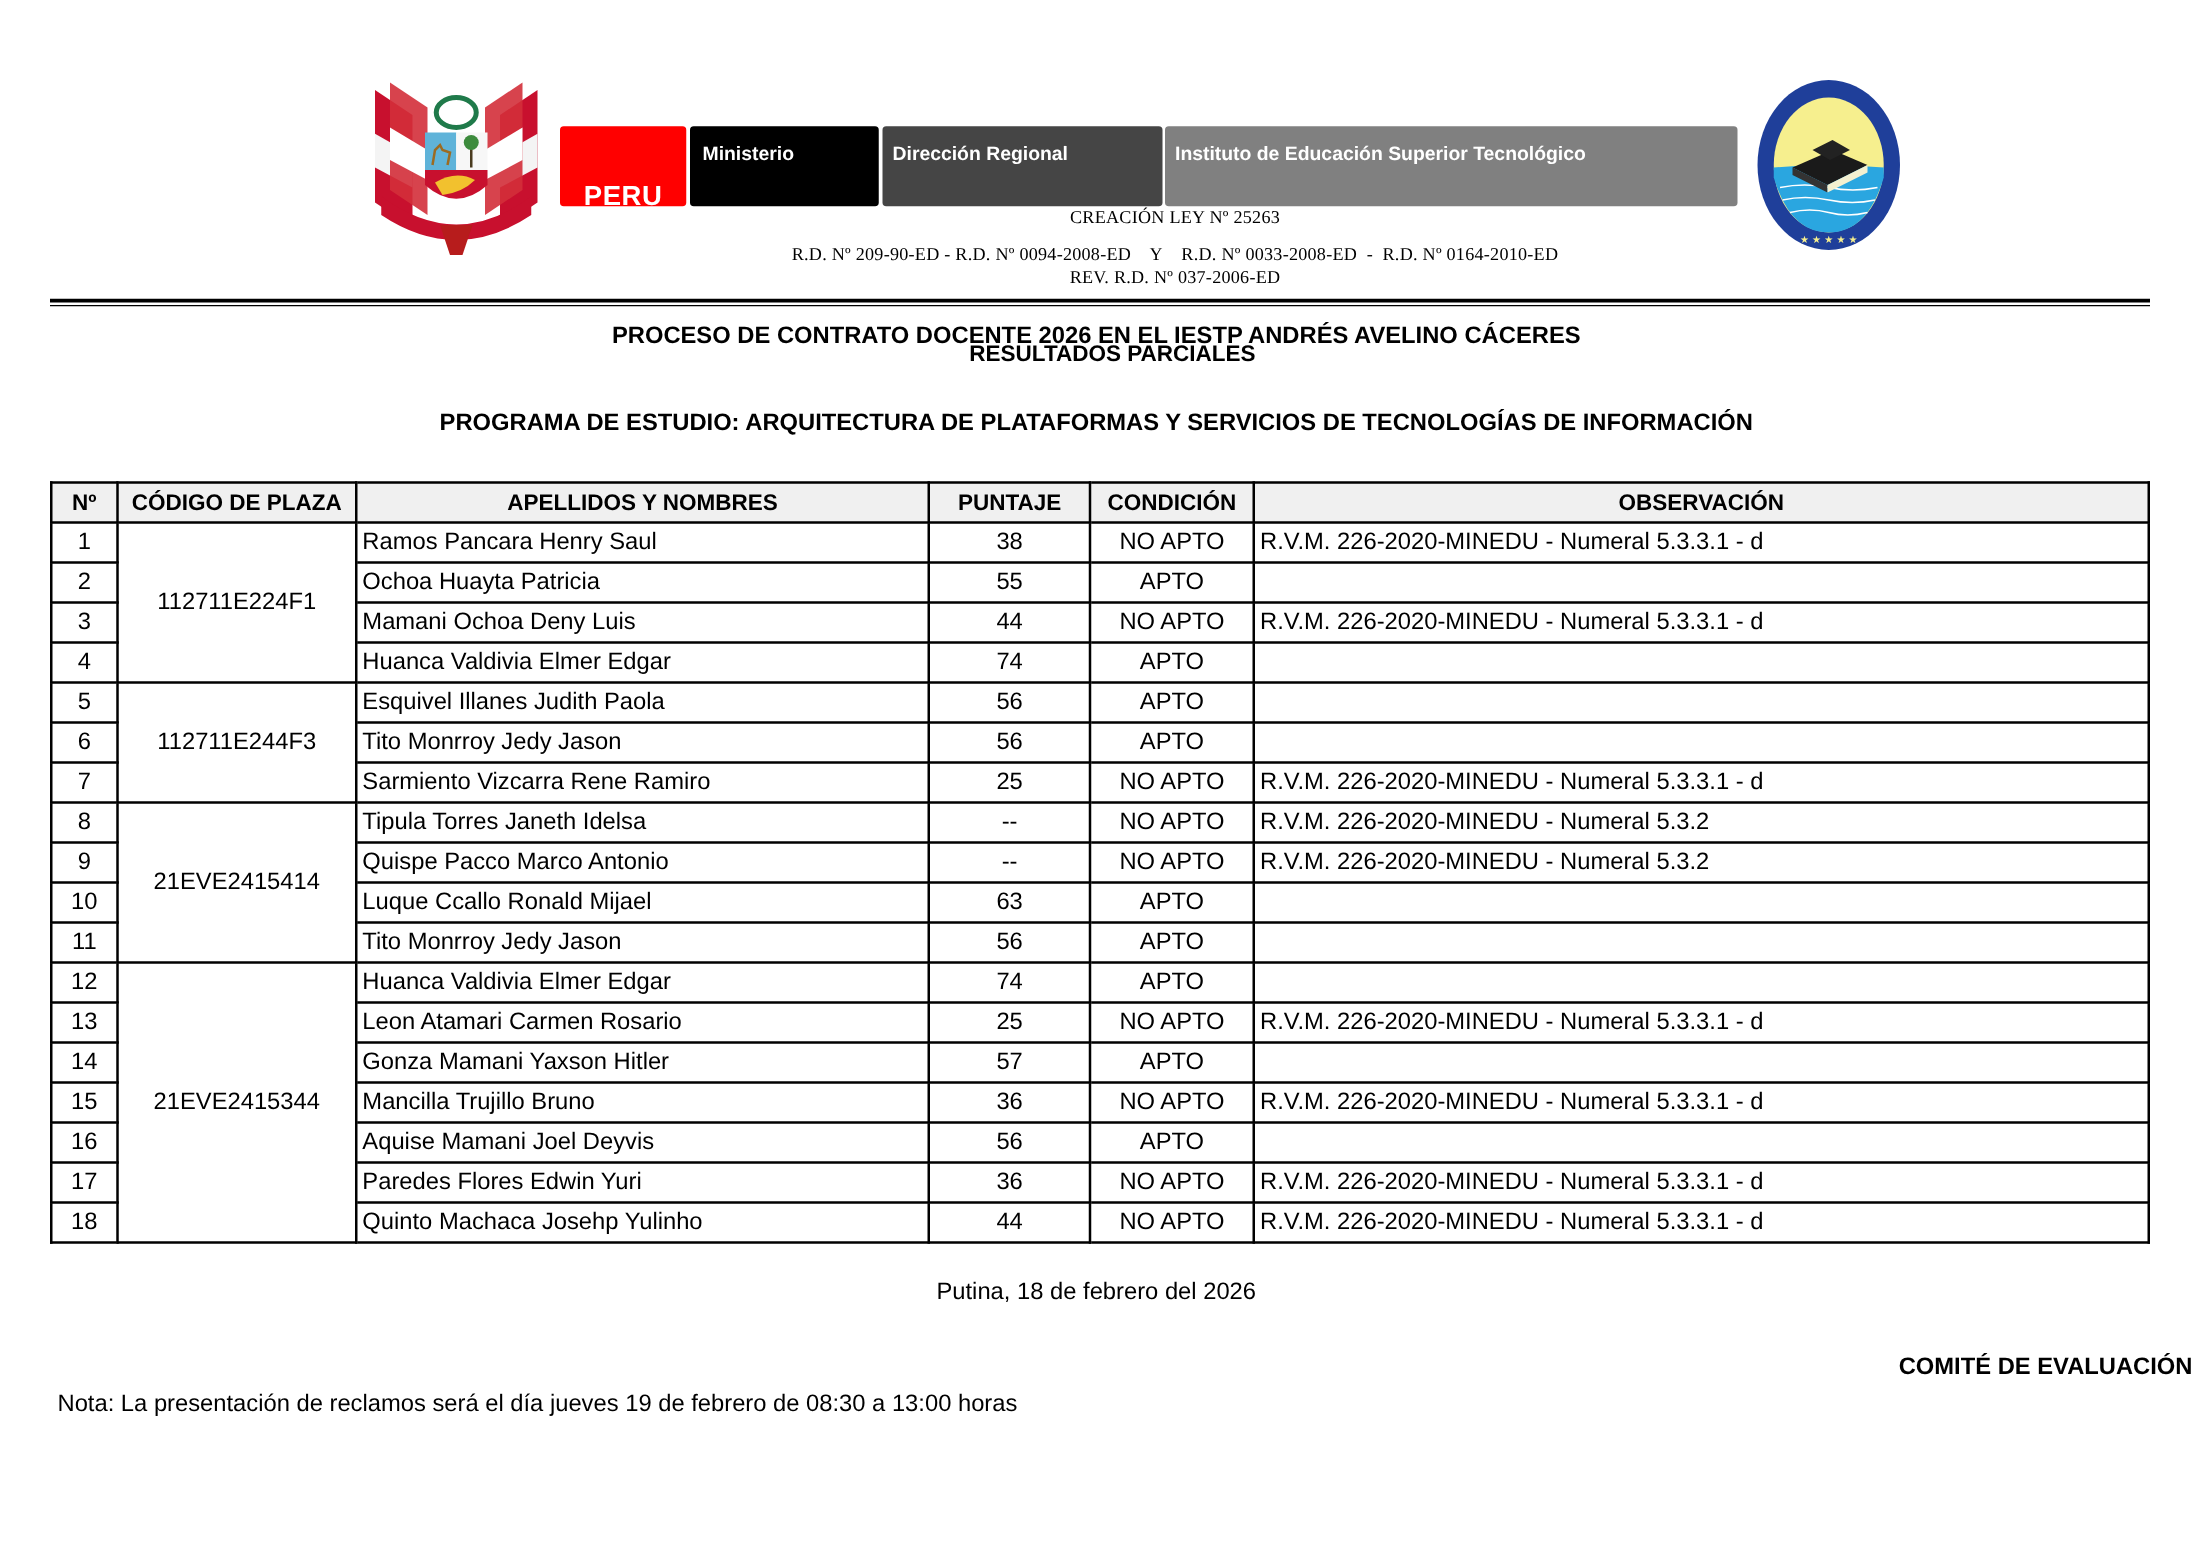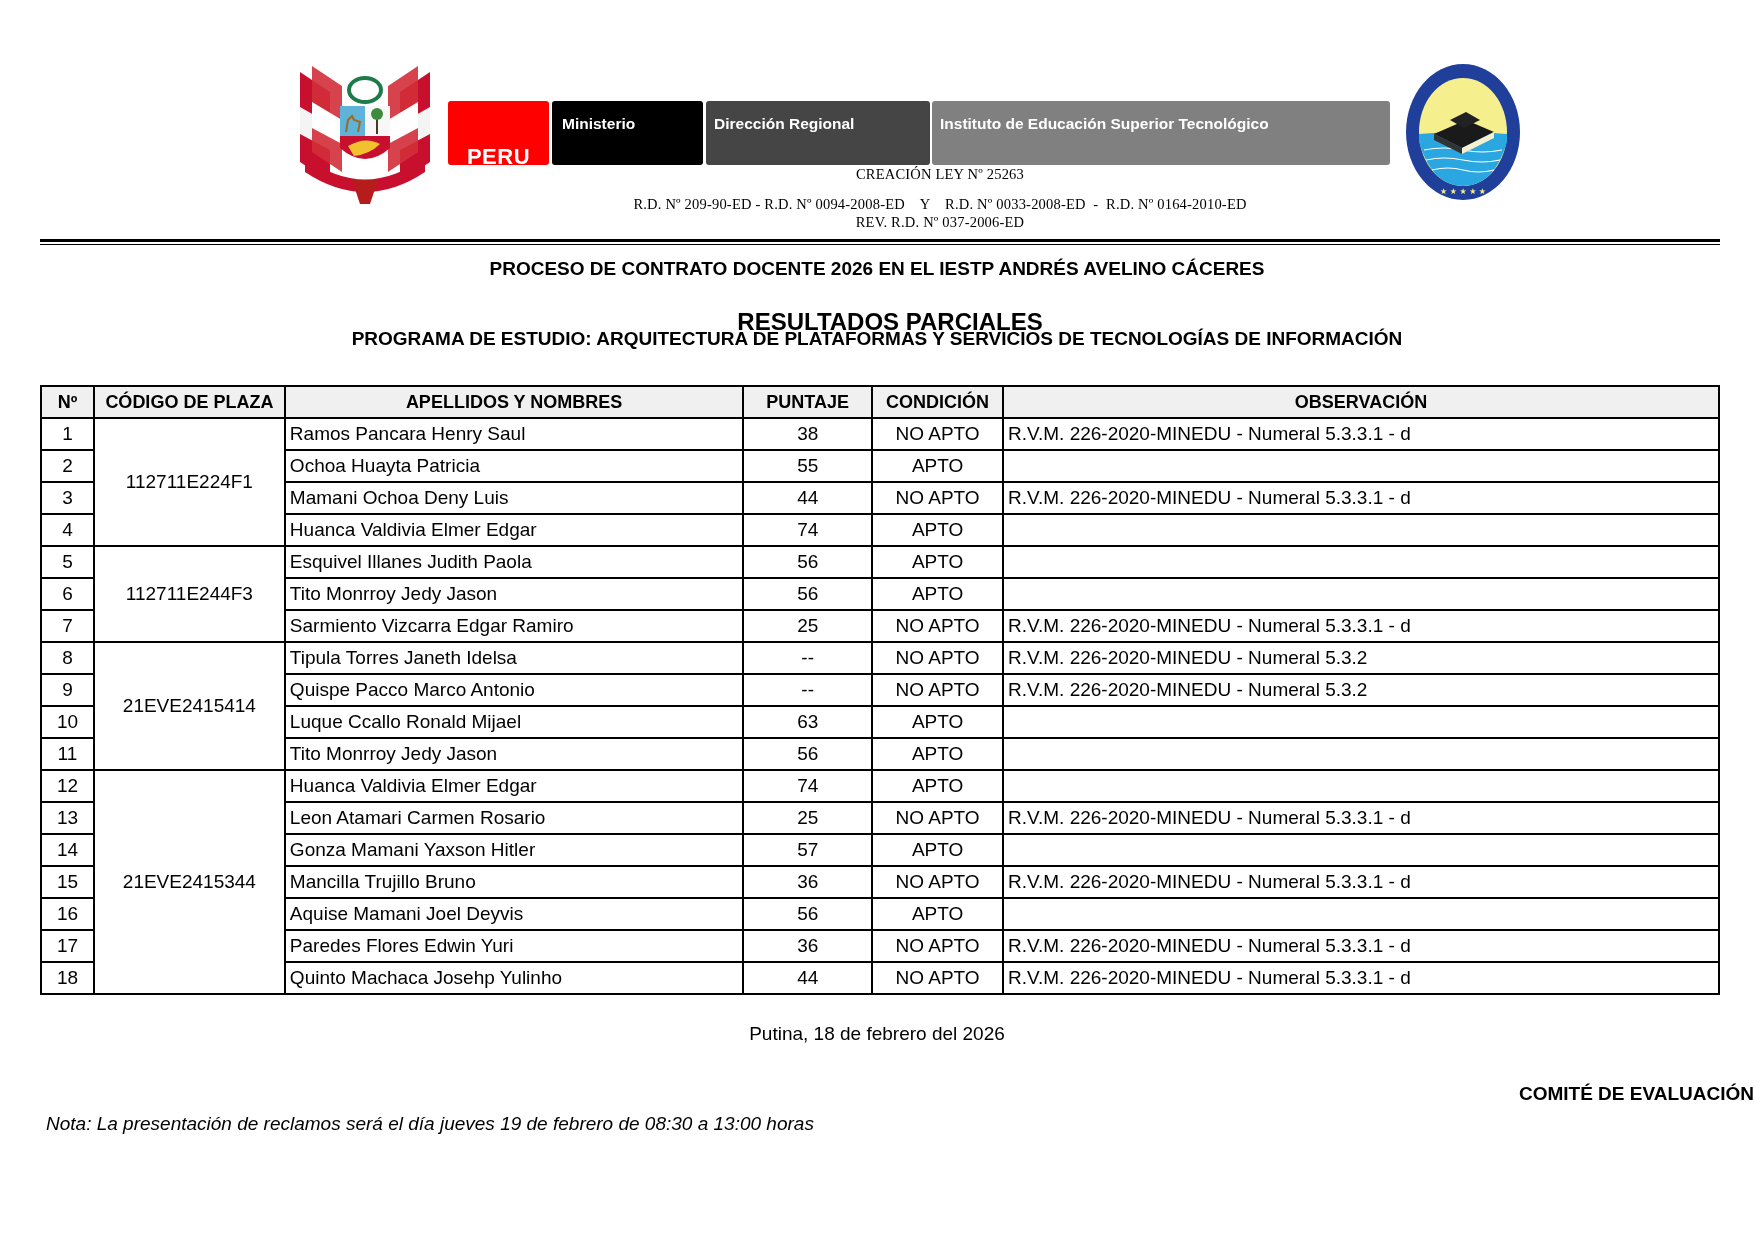--- a/index.html
+++ b/index.html
@@ -25,42 +25,42 @@
     .legal.l3 { top: 214px; }
 
     .rule { position: absolute; left: 40px; width: 1680px; background: #000; }
     .rule.r1 { top: 239px; height: 3px; }
     .rule.r2 { top: 244px; height: 1px; }
 
     
     .title { position: absolute; left: 0; width: 1754px; text-align: center; font-weight: bold;
              font-family: "Liberation Sans", sans-serif; white-space: nowrap; }
     .t1 { top: 258px; font-size: 19px; }
-    .t2 { top: 308px; font-size: 24px; padding-left: 26px; }
+    .t2 { top: 273px; font-size: 18px; padding-left: 26px; }
     .t3 { top: 328px; font-size: 19px; }
 
     
     table.results { position: absolute; left: 40px; top: 385px; width: 1680px; border-collapse: collapse;
                     font-family: "Liberation Sans", sans-serif; font-size: 19px; }
     table.results th, table.results td { border: 2px solid #000; height: 32px; padding: 0 4px; white-space: nowrap; }
     table.results th { background: #f0f0f0; font-weight: bold; text-align: center; font-size: 18px; height: 32px; }
     td.c-num, td.c-score, td.c-cond, td.c-code { text-align: center; }
     td.c-name, td.c-obs { text-align: left; }
     col.w-num { width: 53px; }
     col.w-code { width: 191px; }
     col.w-name { width: 459px; }
     col.w-score { width: 129px; }
     col.w-cond { width: 131px; }
     col.w-obs { width: 717px; }
 
     
     .foot { position: absolute; font-family: "Liberation Sans", sans-serif; font-size: 19px; white-space: nowrap; }
     .place-date { left: 0; width: 1754px; text-align: center; top: 1023px; }
     .committee { left: 0; width: 1754px; text-align: right; top: 1083px; font-weight: bold; }
-    .note { left: 46px; top: 1113px; font-style: italic; }
+    .note { left: 46px; top: 1113px; }
   </style>
 </head>
 <body>
 
 <div class="coat">
   <svg width="150" height="145" viewBox="0 0 150 145">
 
     <path d="M10 10 L40 30 L40 120 L10 100 Z" fill="#c8102e"></path>
     <path d="M10 45 L40 62 L40 88 L10 72 Z" fill="#f4f4f4"></path>
     <path d="M22 4 L52 24 L52 110 L22 90 Z" fill="#d32f3a" opacity="0.9"></path>
@@ -201,21 +201,21 @@
     </tr>
     <tr>
       <td class="c-num">6</td>
       <td class="c-name">Tito Monrroy Jedy Jason</td>
       <td class="c-score">56</td>
       <td class="c-cond">APTO</td>
       <td class="c-obs"></td>
     </tr>
     <tr>
       <td class="c-num">7</td>
-      <td class="c-name">Sarmiento Vizcarra Edgar Ramiro</td>
+      <td class="c-name">Sarmiento Vizcarra Rene Ramiro</td>
       <td class="c-score">25</td>
       <td class="c-cond">NO APTO</td>
       <td class="c-obs">R.V.M. 226-2020-MINEDU - Numeral 5.3.3.1 - d</td>
     </tr>
 
     <tr>
       <td class="c-num">8</td>
       <td class="c-code" rowspan="4">21EVE2415414</td>
       <td class="c-name">Tipula Torres Janeth Idelsa</td>
       <td class="c-score">--</td>

